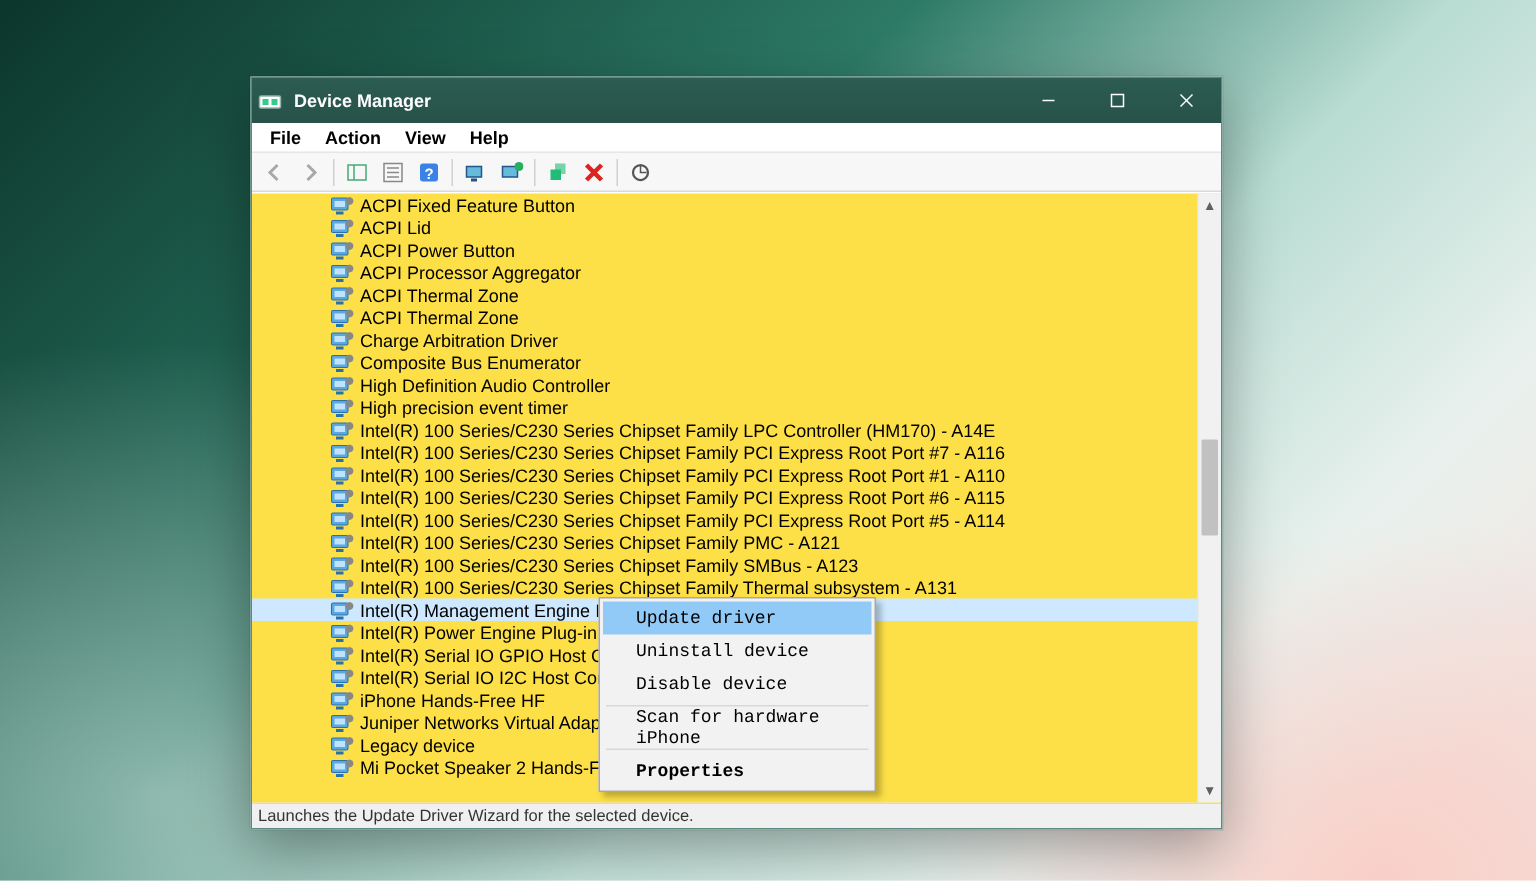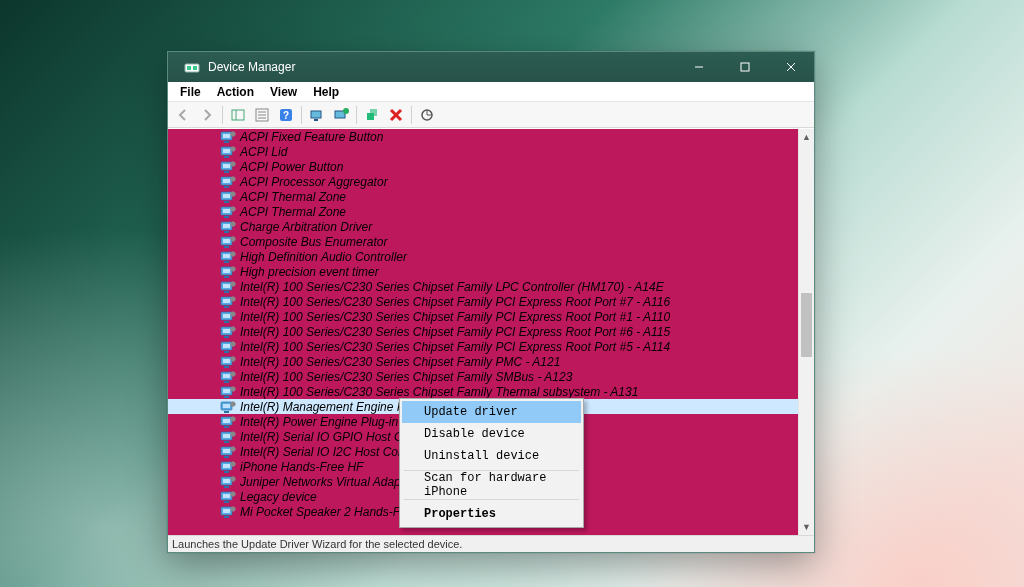--- a/index.html
+++ b/index.html
@@ -25,21 +25,22 @@
     display: flex;
     flex-direction: column;
   }
   .titlebar {
     height: 30px;
     background: linear-gradient(180deg,#2c5c52 0%, #275249 100%);
     display: flex;
     align-items: center;
     color: #fff;
     font-size: 12px;
-    padding-left: 16px;
+    padding-left: 4px;
+    font-weight: bold;
   }
   .titlebar .ticon {
     width: 16px; height: 16px; margin-right: 8px;
     display: inline-flex; align-items: center; justify-content: center;
   }
   .titlebar .spacer { flex: 1; }
   .tbutton {
     width: 46px; height: 30px; display:flex; align-items:center; justify-content:center;
     color:#fff; font-size:12px;
   }
@@ -63,23 +64,22 @@
     gap:2px;
     padding:0 4px;
   }
   .tb { width:22px; height:22px; display:flex; align-items:center; justify-content:center; border:1px solid transparent; }
   .tb svg { width:16px; height:16px; }
   .sep { width:1px; height:18px; background:#d0d0d0; margin:0 2px; }
   .tree-area {
     flex:1;
     position:relative;
     overflow:hidden;
-    background:#be185d;
+    background:#fde047;
     border-top:1px solid #fff;
-    font-style:italic;
   }
   .tree {
     position:absolute;
     left:0; top:0; right:16px; bottom:0;
     overflow:hidden;
     font-size:12px;
     color:#000;
   }
   .row {
     height:15px;
@@ -562,19 +562,19 @@
     </div>
   </div>
 
   <div class="statusbar">
     <span>Launches the Update Driver Wizard for the selected device.</span>
   </div>
 </div>
 
 <div class="context-menu" id="cmenu">
     <div class="citem hover">Update driver</div>
+    <div class="citem">Uninstall device</div>
     <div class="citem">Disable device</div>
-    <div class="citem">Uninstall device</div>
     <div class="csep"></div>
     <div class="citem">Scan for hardware iPhone</div>
     <div class="csep"></div>
     <div class="citem bold">Properties</div>
   </div>
 
 </body></html>

